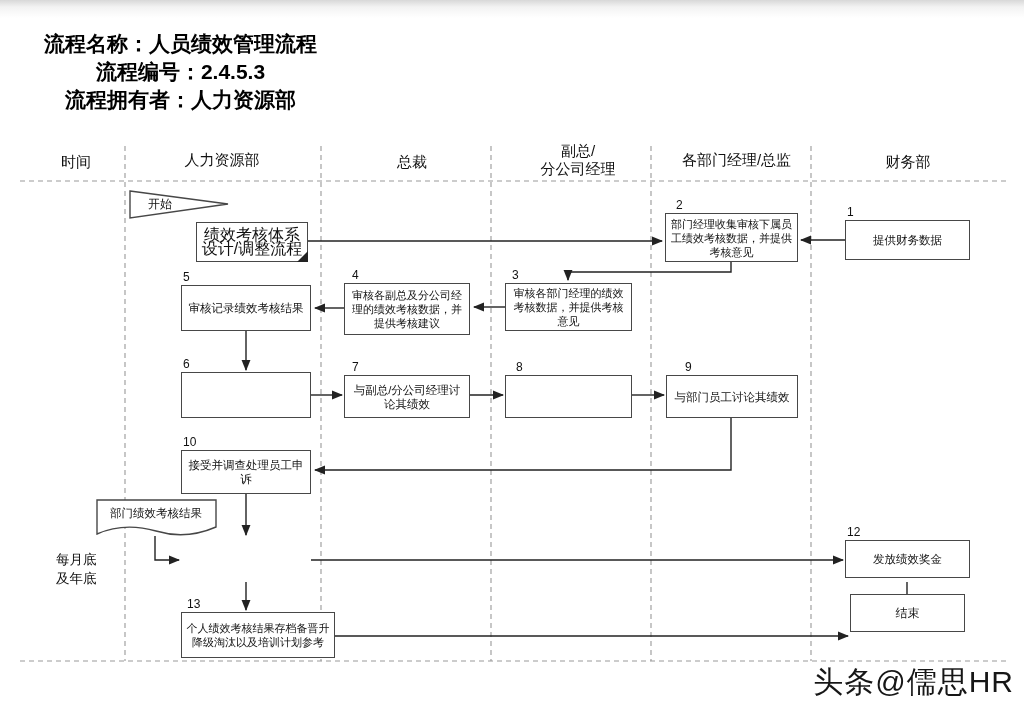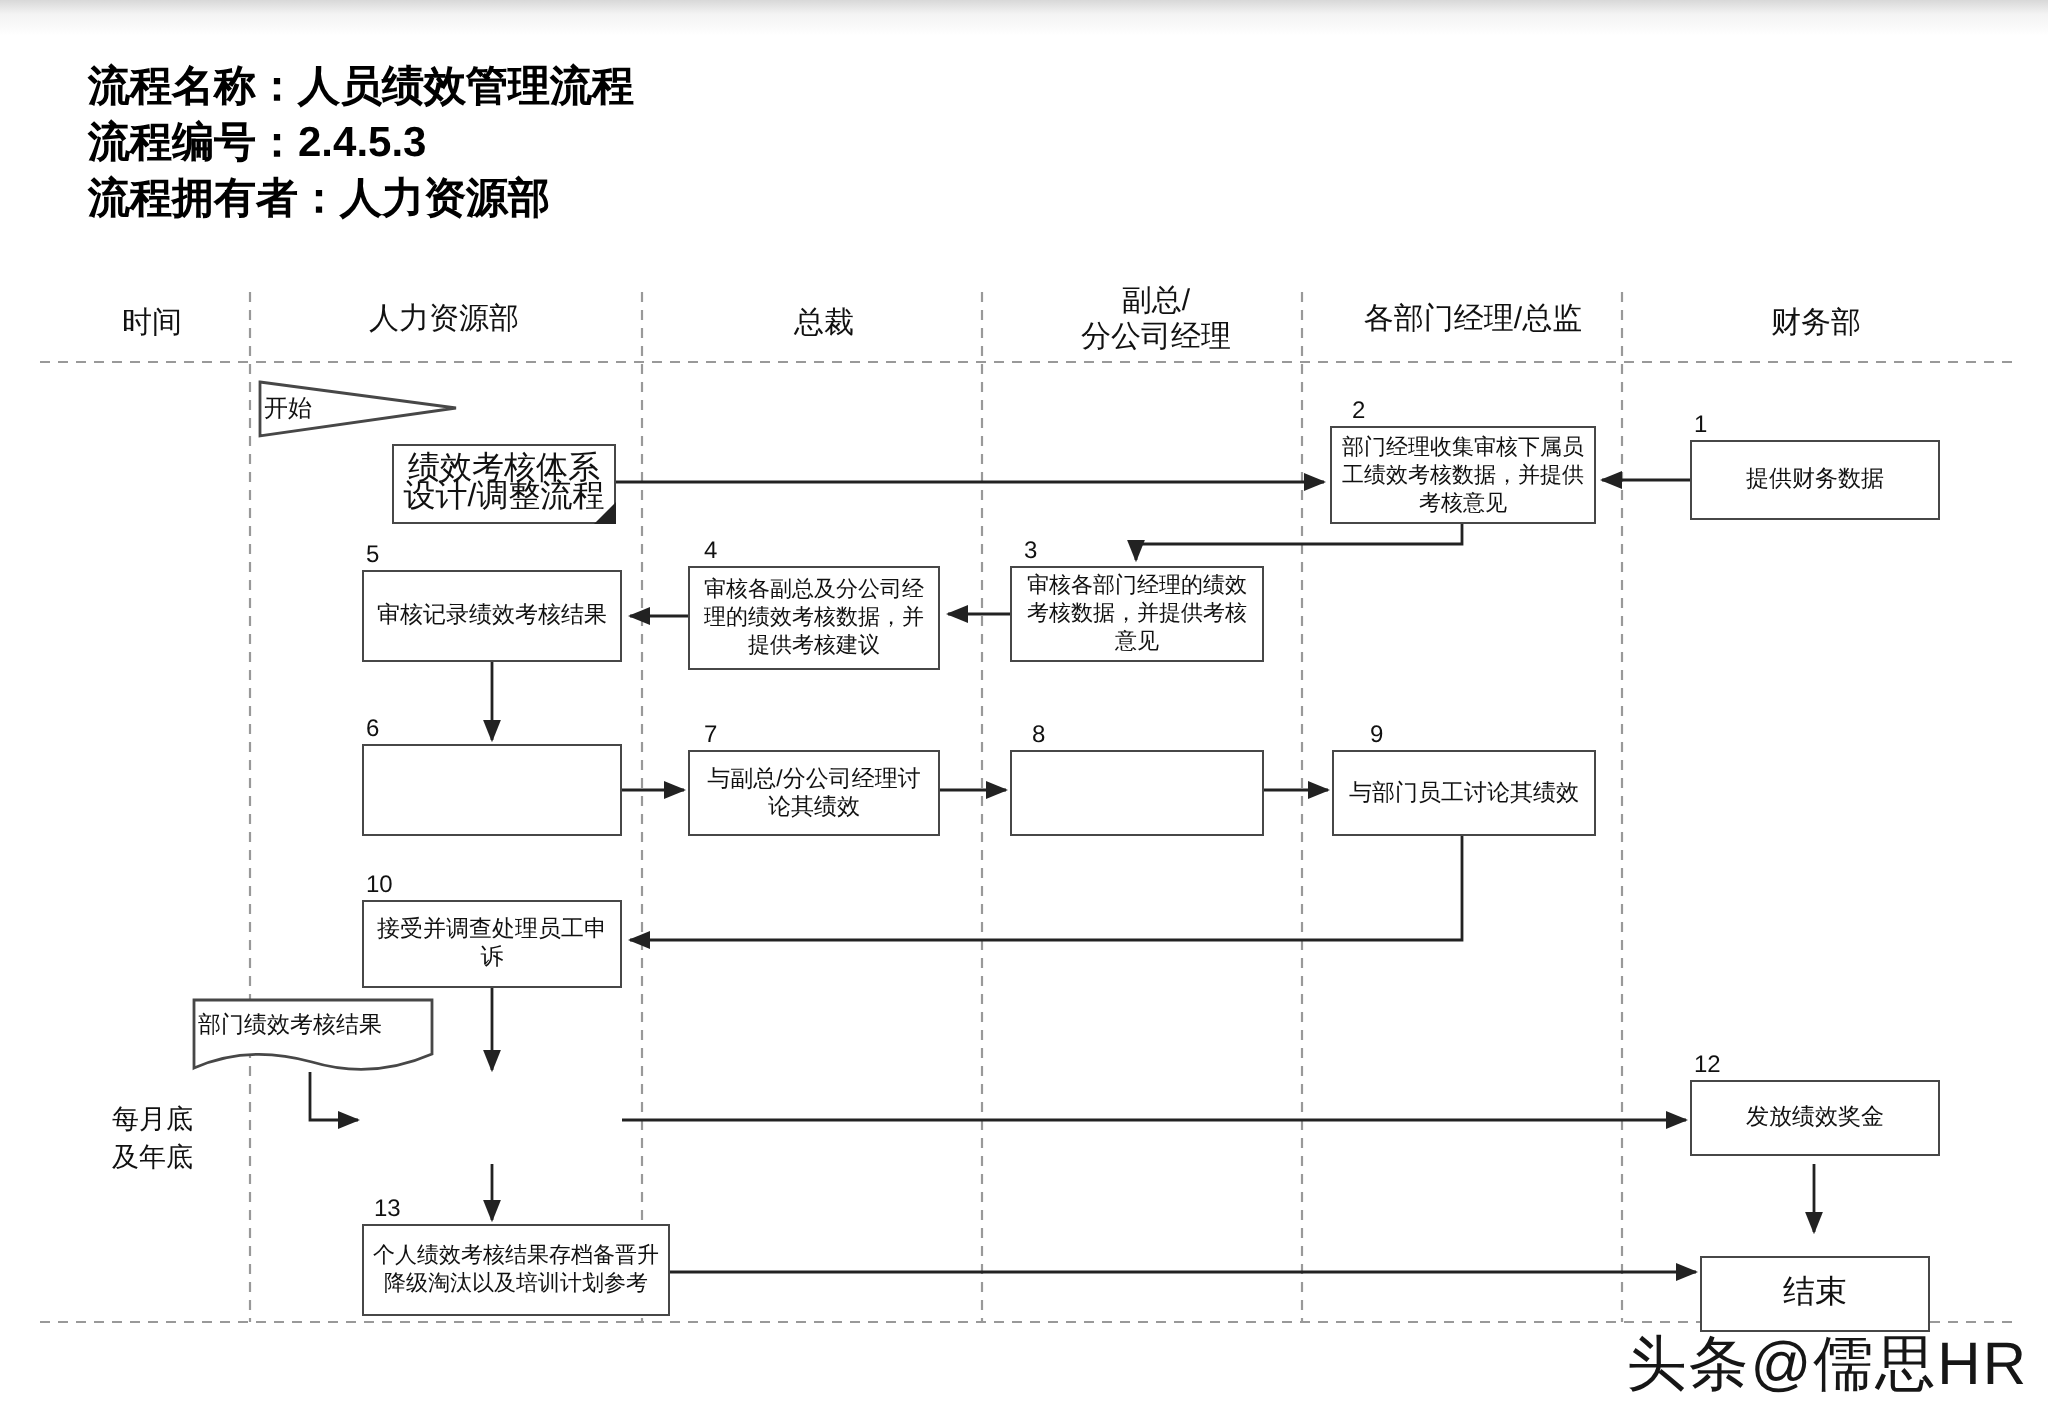--- a/index.html
+++ b/index.html
@@ -1,31 +1,31 @@
 <!DOCTYPE html>
 <html><head>
 <meta charset="utf-8">
 <style>
   * { margin:0; padding:0; box-sizing:border-box; }
   html,body { width:1024px; height:708px; }
   body { font-family:"Liberation Sans","DejaVu Sans",sans-serif; color:#111; }
   .page { position:relative; width:1024px; height:708px; overflow:hidden;
           background:linear-gradient(180deg,#d8d8d8 0px,#f3f3f3 7px,#ffffff 18px); }
   .titles { position:absolute; left:44px; top:30px; font-size:21px; line-height:28px;
-            font-weight:700; color:#000; }
+            font-weight:700; color:#000;text-align:center; }
   .lane-header { position:absolute; font-size:15px; line-height:18px; text-align:center;
                  color:#111; white-space:pre-line; }
   svg.wires { position:absolute; left:0; top:0; }
   .node { position:absolute; background:#fff; border:1.5px solid #474747;
           display:flex; align-items:center; justify-content:center;
           text-align:center; font-size:11.5px; line-height:14px; padding:2px 3px; }
   .node .num { position:absolute; top:-15px; left:1px; font-size:12px; line-height:12px; }
   .fold { position:absolute; right:-1px; bottom:-1px; width:0; height:0; border-style:solid;
           border-width:0 0 11px 11px; border-color:transparent transparent #222 transparent; }
-  .plain-label { position:absolute; line-height:13px; }
+  .plain-label { position:absolute; text-align:center; line-height:13px; }
   .side-label { position:absolute; left:56px; top:550px; font-size:13.5px; line-height:19px;
                 white-space:pre-line; }
   .watermark { position:absolute; right:10px; bottom:5px; font-size:30px; letter-spacing:1px;
                color:#161616; font-weight:500; }
 </style>
 </head>
 <body>
 
 <div class="page">
 
@@ -141,21 +141,21 @@
   <div class="node" style="left:845px;top:540px;width:125px;height:38px">
     <span class="num">12</span>
     <span>发放绩效奖金</span>
   </div>
 
   <div class="node" style="left:181px;top:612px;width:154px;height:46px;font-size:11px">
     <span class="num" style="left:5px">13</span>
     <span>个人绩效考核结果存档备晋升降级淘汰以及培训计划参考</span>
   </div>
 
-  <div class="node" style="left:850px;top:628px;width:115px;height:38px;font-size:16px">
+  <div class="node" style="left:850px;top:594px;width:115px;height:38px;font-size:12px">
     <span>结束</span>
   </div>
 
   <div class="side-label">每月底
 及年底</div>
 
   <div class="watermark">头条@儒思HR</div>
 
 </div>
 

